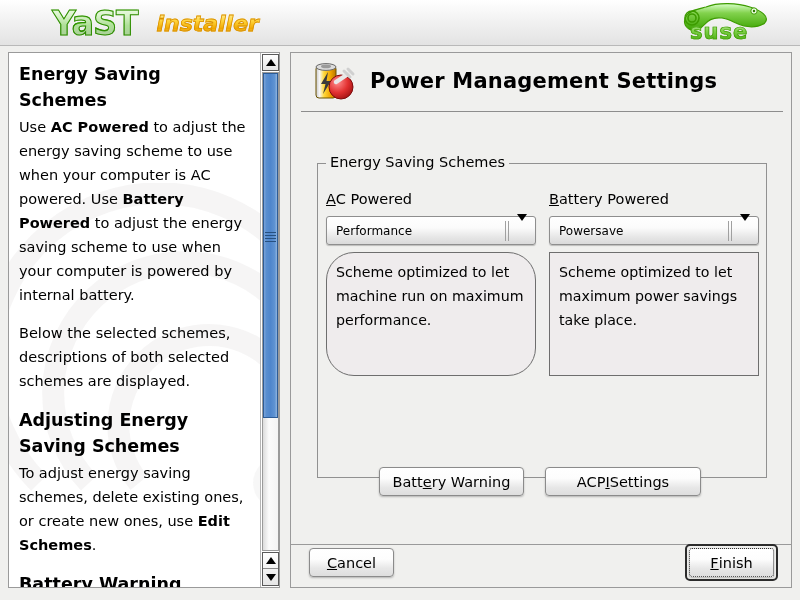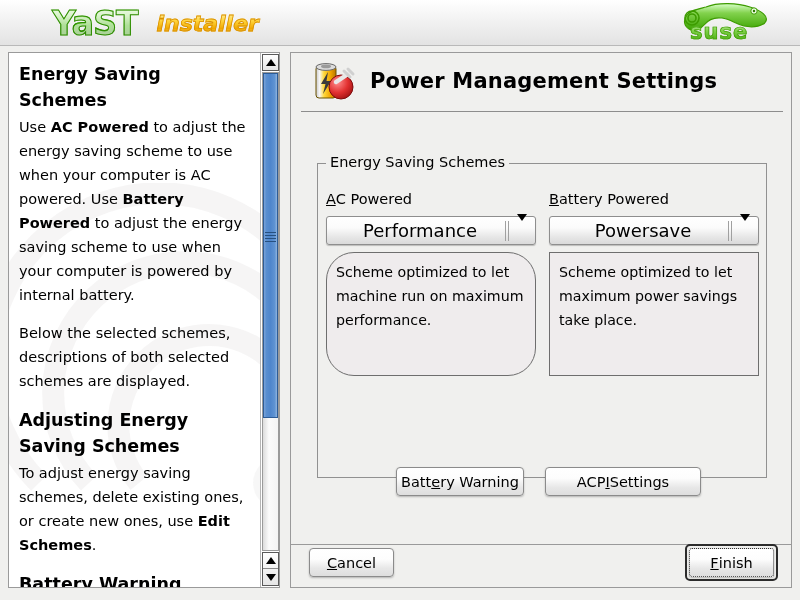--- a/index.html
+++ b/index.html
@@ -235,25 +235,24 @@
     background: linear-gradient(to bottom, #ffffff 0%, #fbfbfb 40%, #e6e6e6 75%, #dadada 100%);
     border: 1px solid #8e8e8e;
     border-radius: 3px;
     box-shadow: 0 1px 1px rgba(0,0,0,.22), inset 0 1px 0 #fff;
     display: flex;
     align-items: center;
   }
   .combo .val {
     flex: 1;
     padding-left: 9px;
-    font-size: 18px;
+    font-size: 12px;
     color: #000;
     white-space: nowrap;
     overflow: hidden;
-    text-align: center;
   }
   .combo .dropzone {
     width: 31px; height: 100%;
     position: relative;
     display: flex; align-items: center; justify-content: center;
   }
   .combo .dropzone .lines {
     position: absolute; left: 1px; top: 4px;
     width: 5px; height: 20px;
   }
@@ -303,21 +302,21 @@
     font-size: 14.5px;
     color: #000;
     display: flex;
     align-items: center;
     justify-content: center;
     height: 29px;
     cursor: default;
   }
   .btn u { text-decoration: underline; }
   #btn-edit-schemes { left: 149px; top: 227px; width: 146px; }
-  #btn-battery-warning { left: 88px; top: 414px; width: 128px; margin-left: 17px; }
+  #btn-battery-warning { left: 88px; top: 414px; width: 145px; }
   #btn-acpi-settings { left: 254px; top: 414px; width: 156px; }
 
   #btn-cancel { left: 18px; top: 495px; width: 85px; }
 
   #finish-wrap {
     position: absolute;
     left: 394px; top: 491px;
     width: 93px; height: 37px;
     border: 2px solid #2b2b2b;
     border-radius: 5px;

